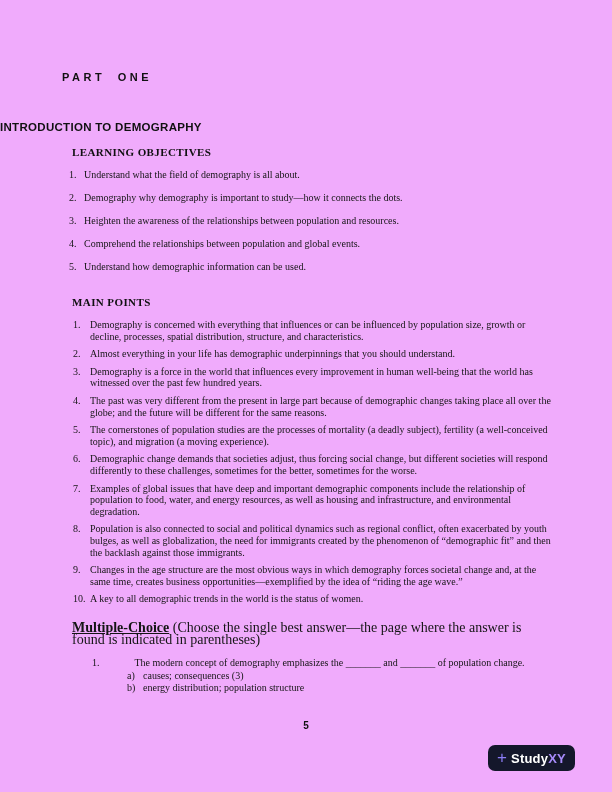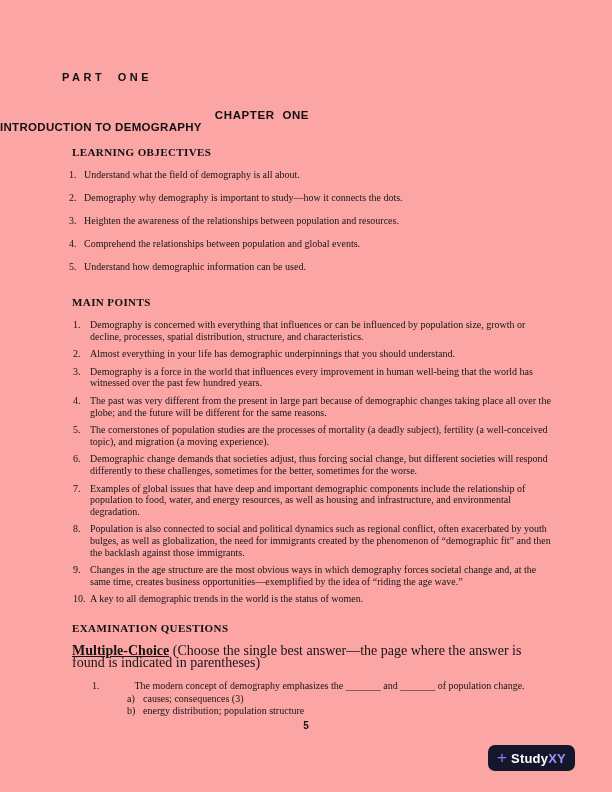--- a/index.html
+++ b/index.html
@@ -1,20 +1,20 @@
 <!DOCTYPE html>
 <html><head>
 <meta charset="utf-8">
 <style>
   * { margin:0; padding:0; box-sizing:border-box; }
   html,body { background:#ffffff; }
   .page {
     position:relative;
     width:612px; height:792px;
-    background:#fca5a5;
+    background:#f0abfc;
     color:#151515;
     font-family:"Liberation Serif","DejaVu Serif",serif;
     overflow:hidden;
     padding-left:21px;
   }
 
   
   .hdr-part {
     position:absolute; left:62px; top:71px;
     font-family:"Liberation Sans","DejaVu Sans",sans-serif;
@@ -114,21 +114,20 @@
     letter-spacing:0.2px;
   }
   .brand-accent { color:#a78bfa; }
 </style>
 </head>
 <body>
 
 <div class="page">
 
   <div class="hdr-part">PART ONE</div>
-  <div class="hdr-chapter">CHAPTER ONE</div>
   <div class="hdr-chtitle">INTRODUCTION TO DEMOGRAPHY</div>
 
   <div class="section" id="sec-lo">
     <h2 class="sec-heading">LEARNING OBJECTIVES</h2>
 
     <div class="row lo-row">
       <span class="num">1.</span>
       <span class="txt">Understand what the field of demography is all about.</span>
     </div>
     <div class="row lo-row">
@@ -188,21 +187,20 @@
       <span class="num">9.</span>
       <span class="txt">Changes in the age structure are the most obvious ways in which demography forces societal change and, at the same time, creates business opportunities—exemplified by the idea of “riding the age wave.”</span>
     </div>
     <div class="row mp-row">
       <span class="num">10.</span>
       <span class="txt">A key to all demographic trends in the world is the status of women.</span>
     </div>
   </div>
 
   <div class="section" id="sec-eq">
-    <h2 class="sec-heading">EXAMINATION QUESTIONS</h2>
 
     <p class="mc-line">
       <span class="mc-label">Multiple-Choice</span>
       <span>(Choose the single best answer—the page where the answer is found is indicated in parentheses)</span>
     </p>
 
     <div class="row q-row">
       <span class="num">1.</span>
       <span class="txt">The modern concept of demography emphasizes the _______ and _______ of population change.</span>
     </div>

